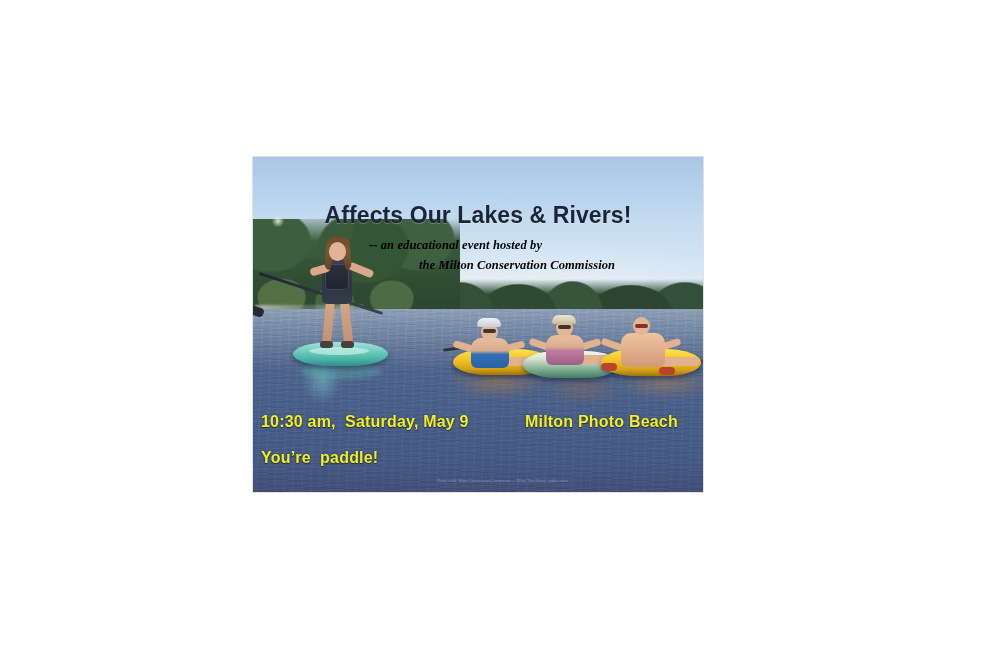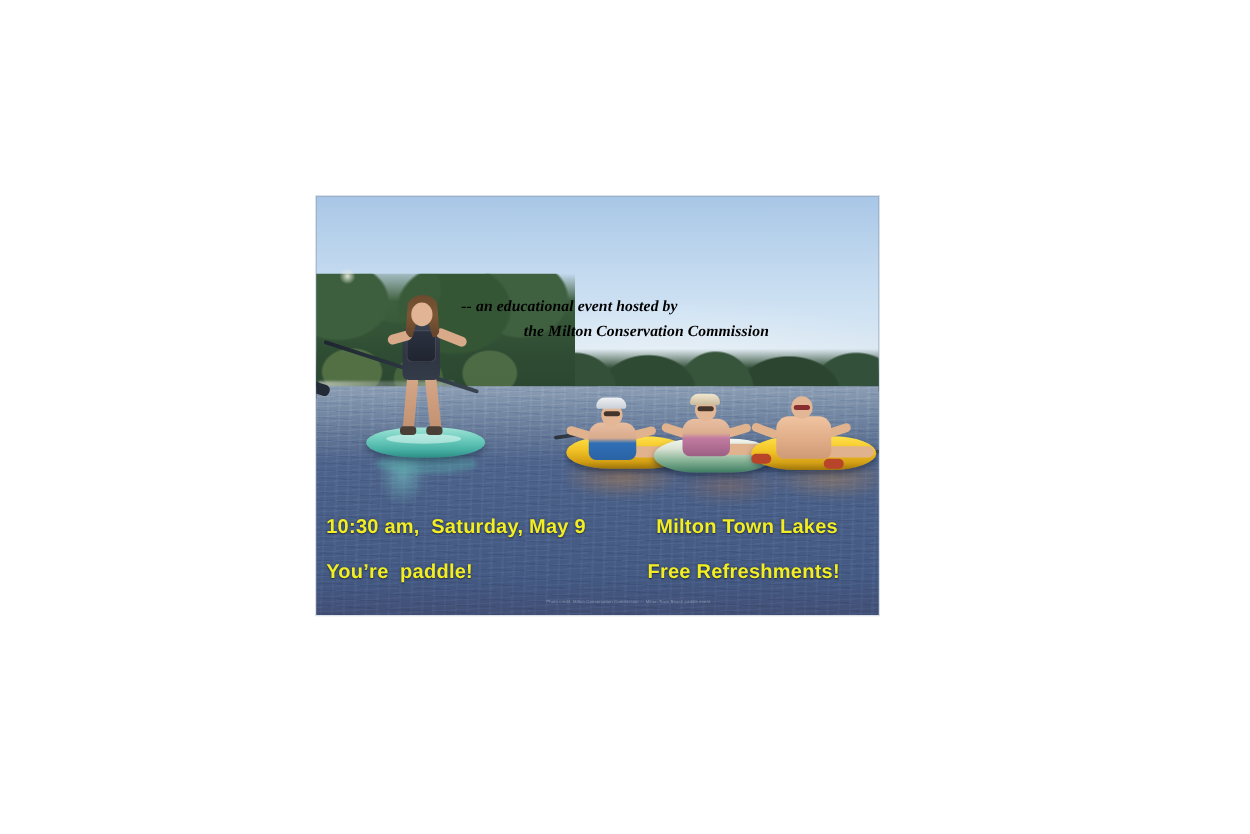--- a/index.html
+++ b/index.html
@@ -349,25 +349,25 @@
         <div class="pd-leg"></div>
         <div class="pd-torso"></div>
         <div class="pd-head"></div>
         <div class="pd-glass"></div>
       </div>
 
       <div class="kp-blade kpb1"></div>
       <div class="kp-blade kpb2"></div>
     </div>
 
+    <div class="hl2">Affects Our Lakes &amp; Rivers!</div>
 
     <div class="sub1">-- an educational event hosted by</div>
     <div class="sub2">the Milton Conservation Commission</div>
 
     <div class="ev ev-time">10:30 am,  Saturday, May 9</div>
-    <div class="ev ev-place">Milton Town Lakes</div>
+    <div class="ev ev-place">Milton Photo Beach</div>
     <div class="ev ev-invite">You’re  paddle!</div>
-    <div class="ev ev-free">Free Refreshments!</div>
 
     <div class="credit">Photo credit: Milton Conservation Commission — Milton Town Beach paddle event</div>
 
   </div>
 </div>
 
 </body></html>

